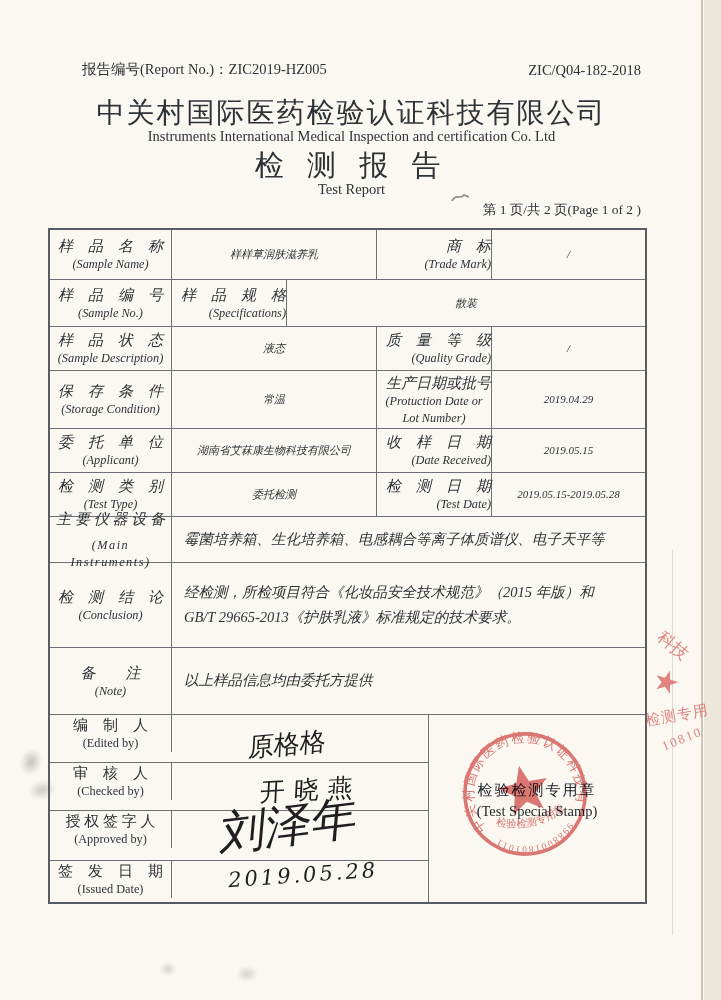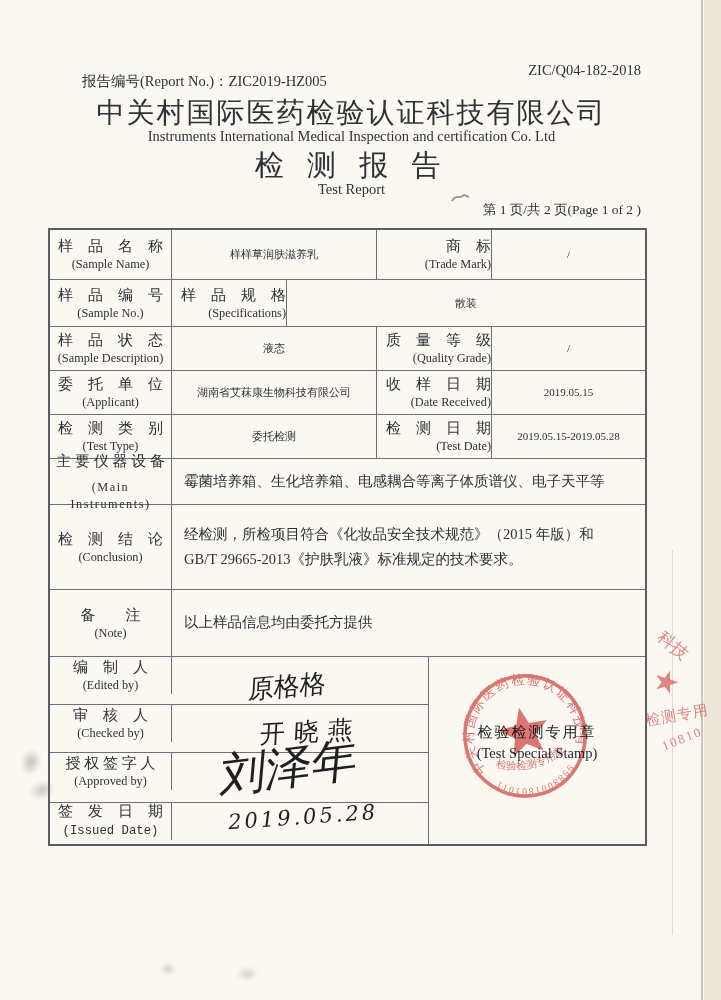--- a/index.html
+++ b/index.html
@@ -6,45 +6,45 @@
   body {
     width:721px; height:1000px; position:relative; overflow:hidden;
     background:#faf8f1; color:#2e3237;
     font-family:"Liberation Serif","DejaVu Serif",serif;
   }
   .right-strip { position:absolute; right:0; top:0; width:17px; height:1000px; background:#ece7db; }
   .edge-line   { position:absolute; left:701px; top:0; width:2px; height:1000px; background:#cdc6b6; }
   .crease      { position:absolute; left:672px; top:550px; width:1px; height:385px; background:rgba(124,117,103,.22); }
 
   
-  .rpt-line { position:absolute; left:82px; top:60px; font-size:14.5px; white-space:nowrap;margin-top:12px; }
+  .rpt-line { position:absolute; left:82px; top:60px; font-size:14.5px; white-space:nowrap; }
   .doc-code { position:absolute; right:80px; top:62px; font-size:14.5px; }
   .company-cn { position:absolute; left:0; top:94px; width:703px; text-align:center; font-size:28px; letter-spacing:2px; }
   .company-en { position:absolute; left:0; top:128px; width:703px; text-align:center; font-size:14.5px; }
   .title-cn   { position:absolute; left:0; top:146px; width:703px; text-align:center; font-size:29px; letter-spacing:8px; }
   .title-en   { position:absolute; left:0; top:181px; width:703px; text-align:center; font-size:14.5px; }
   .page-ind   { position:absolute; right:80px; top:201px; font-size:13.5px; }
   .squiggle   { position:absolute; left:451px; top:192px; }
 
   
   .tbl { position:absolute; left:48px; top:228px; width:595px; border:2px solid #585d64; box-sizing:content-box; background:transparent; }
-  .row  { display:flex; border-bottom:1.5px solid #6d7176; box-sizing:border-box; }
+  .row  { display:flex; border-bottom:1.5px solid #6d7176; box-sizing:border-box;font-style:italic; }
   .c { border-right:1.5px solid #6d7176; box-sizing:border-box; display:flex; flex-direction:column; align-items:center; justify-content:center; text-align:center; line-height:1.35; }
   .c.end { border-right:none; }
   .w1 { width:122px; } .w2 { width:205px; } .w3 { width:115px;align-items:flex-end; } .w4 { flex:1; }
   .lab .cn { font-size:15px; } .lab .en { font-size:12.3px; }
   .val { font-size:11px; padding:0 4px; }
   .wide { flex:1; align-items:flex-start; text-align:left; padding:0 12px; font-size:14.5px; line-height:1.75; }
   .sp-en { letter-spacing:1.5px;margin-top:8px; }
 
   
   .bottom { display:flex; height:187px; }
   .bl { width:379px; border-right:1.5px solid #6d7176; box-sizing:border-box; position:relative; }
   .brow { display:flex; border-bottom:1.5px solid #6d7176; box-sizing:border-box;flex-direction:column; }
-  .brow.last { border-bottom:none;font-family:Liberation Mono, monospace; }
+  .brow.last { border-bottom:none; }
   .sigcell { flex:1; }
   .br { flex:1; position:relative;text-decoration:underline; }
 
   .sig { position:absolute; color:#1f1f22; font-family:"DejaVu Serif","Liberation Serif",serif; white-space:nowrap; }
   .sig1 { left:198px; top:12px;  font-size:26px; transform:rotate(-5deg) skewX(-8deg); }
   .sig2 { left:210px; top:58px;  font-size:25px; letter-spacing:9px; transform:rotate(-3deg) skewX(-6deg); }
   .sig3 { left:170px; top:80px;  font-size:46px; transform:rotate(-7deg) skewX(-12deg); }
   .sig4 { left:178px; top:148px; font-size:21px; letter-spacing:3px; font-style:italic; transform:rotate(-4deg); }
 
   .stamp-txt { position:absolute; width:100%; text-align:center; color:#26292e; }
@@ -118,20 +118,32 @@
         <div class="en">(Sample Description)</div>
       </div>
     <div class="c w2 val">液态</div>
     <div class="c w3 lab">
         <div class="cn">质　量　等　级</div>
         <div class="en">(Quality Grade)</div>
       </div>
     <div class="c w4 val end">/</div>
   </div>
 
+  <div class="row" style="height:58px">
+    <div class="c w1 lab">
+        <div class="cn">保　存　条　件</div>
+        <div class="en">(Storage Condition)</div>
+      </div>
+    <div class="c w2 val">常温</div>
+    <div class="c w3 lab">
+        <div class="cn">生产日期或批号</div>
+        <div class="en">(Protuction Date or Lot Number)</div>
+      </div>
+    <div class="c w4 val end">2019.04.29</div>
+  </div>
 
   <div class="row" style="height:44px">
     <div class="c w1 lab">
         <div class="cn">委　托　单　位</div>
         <div class="en">(Applicant)</div>
       </div>
     <div class="c w2 val" style="line-height:1.4">湖南省艾菻康生物科技有限公司</div>
     <div class="c w3 lab">
         <div class="cn">收　样　日　期</div>
         <div class="en">(Date Received)</div>

